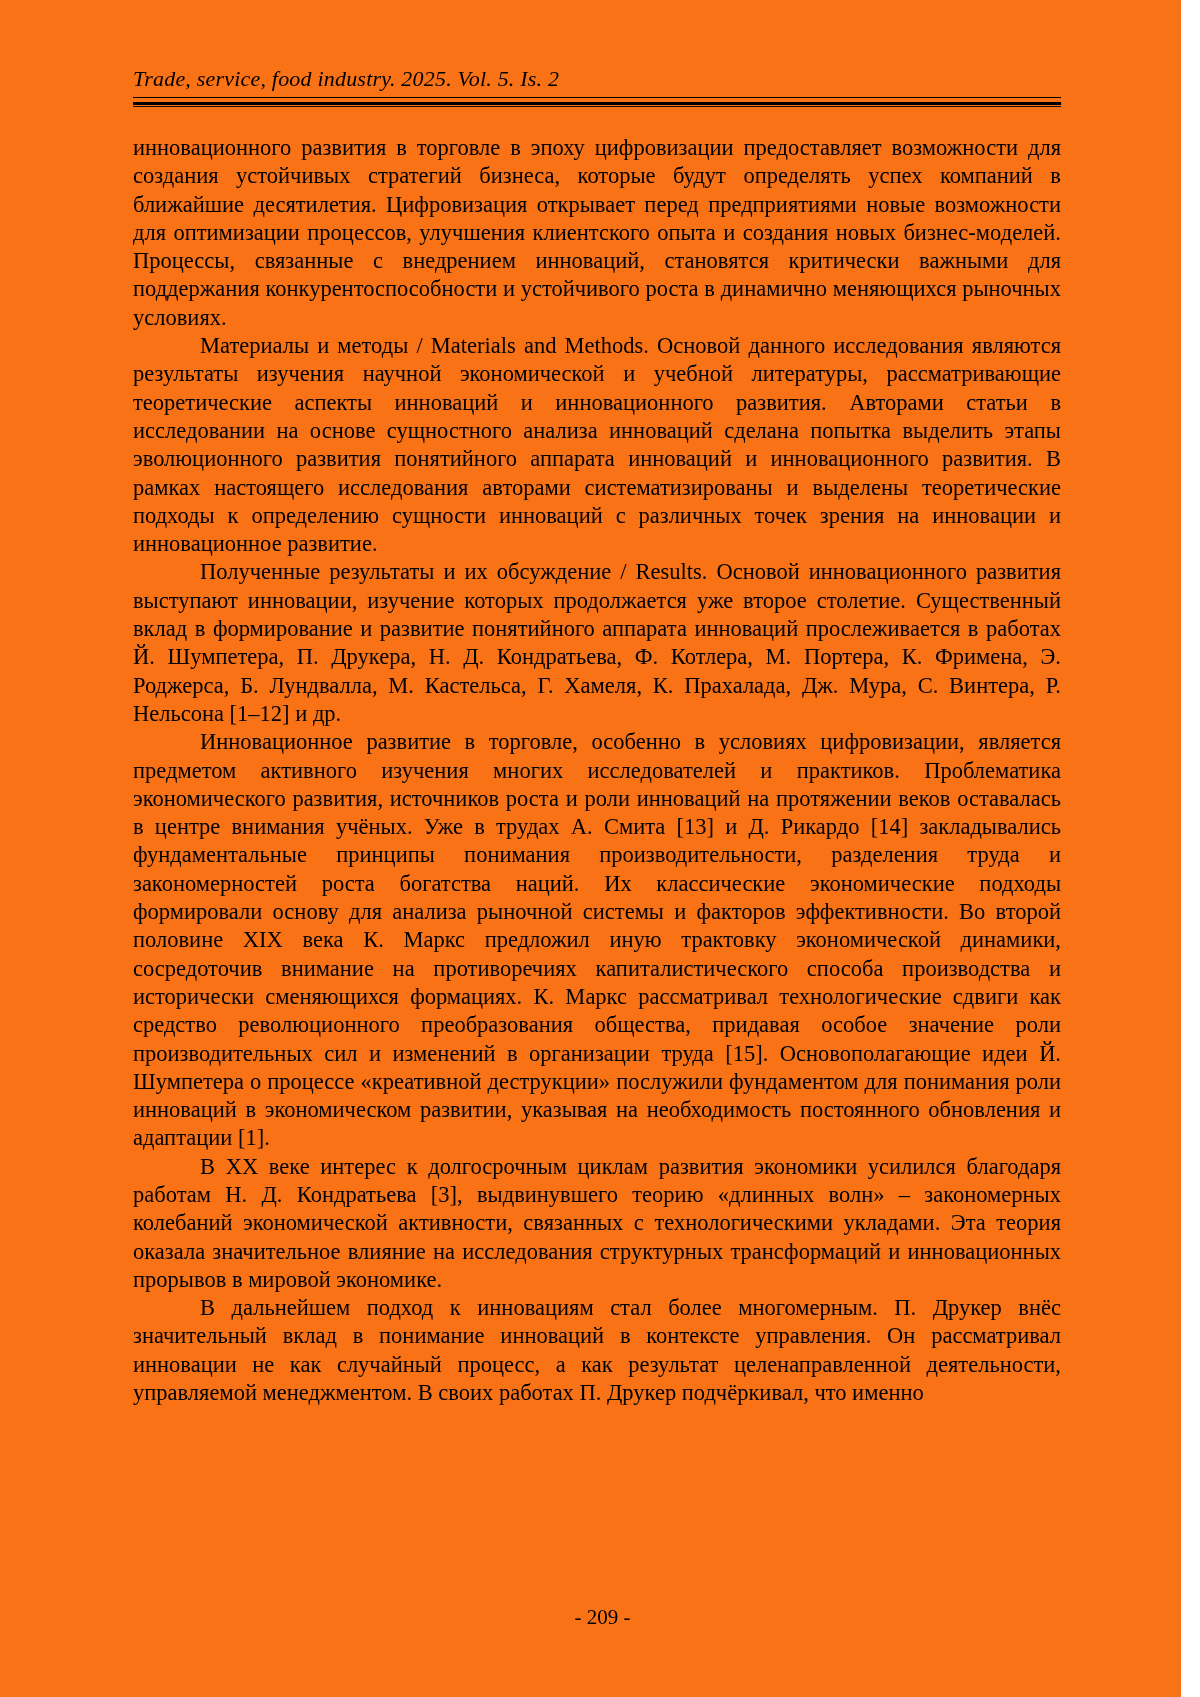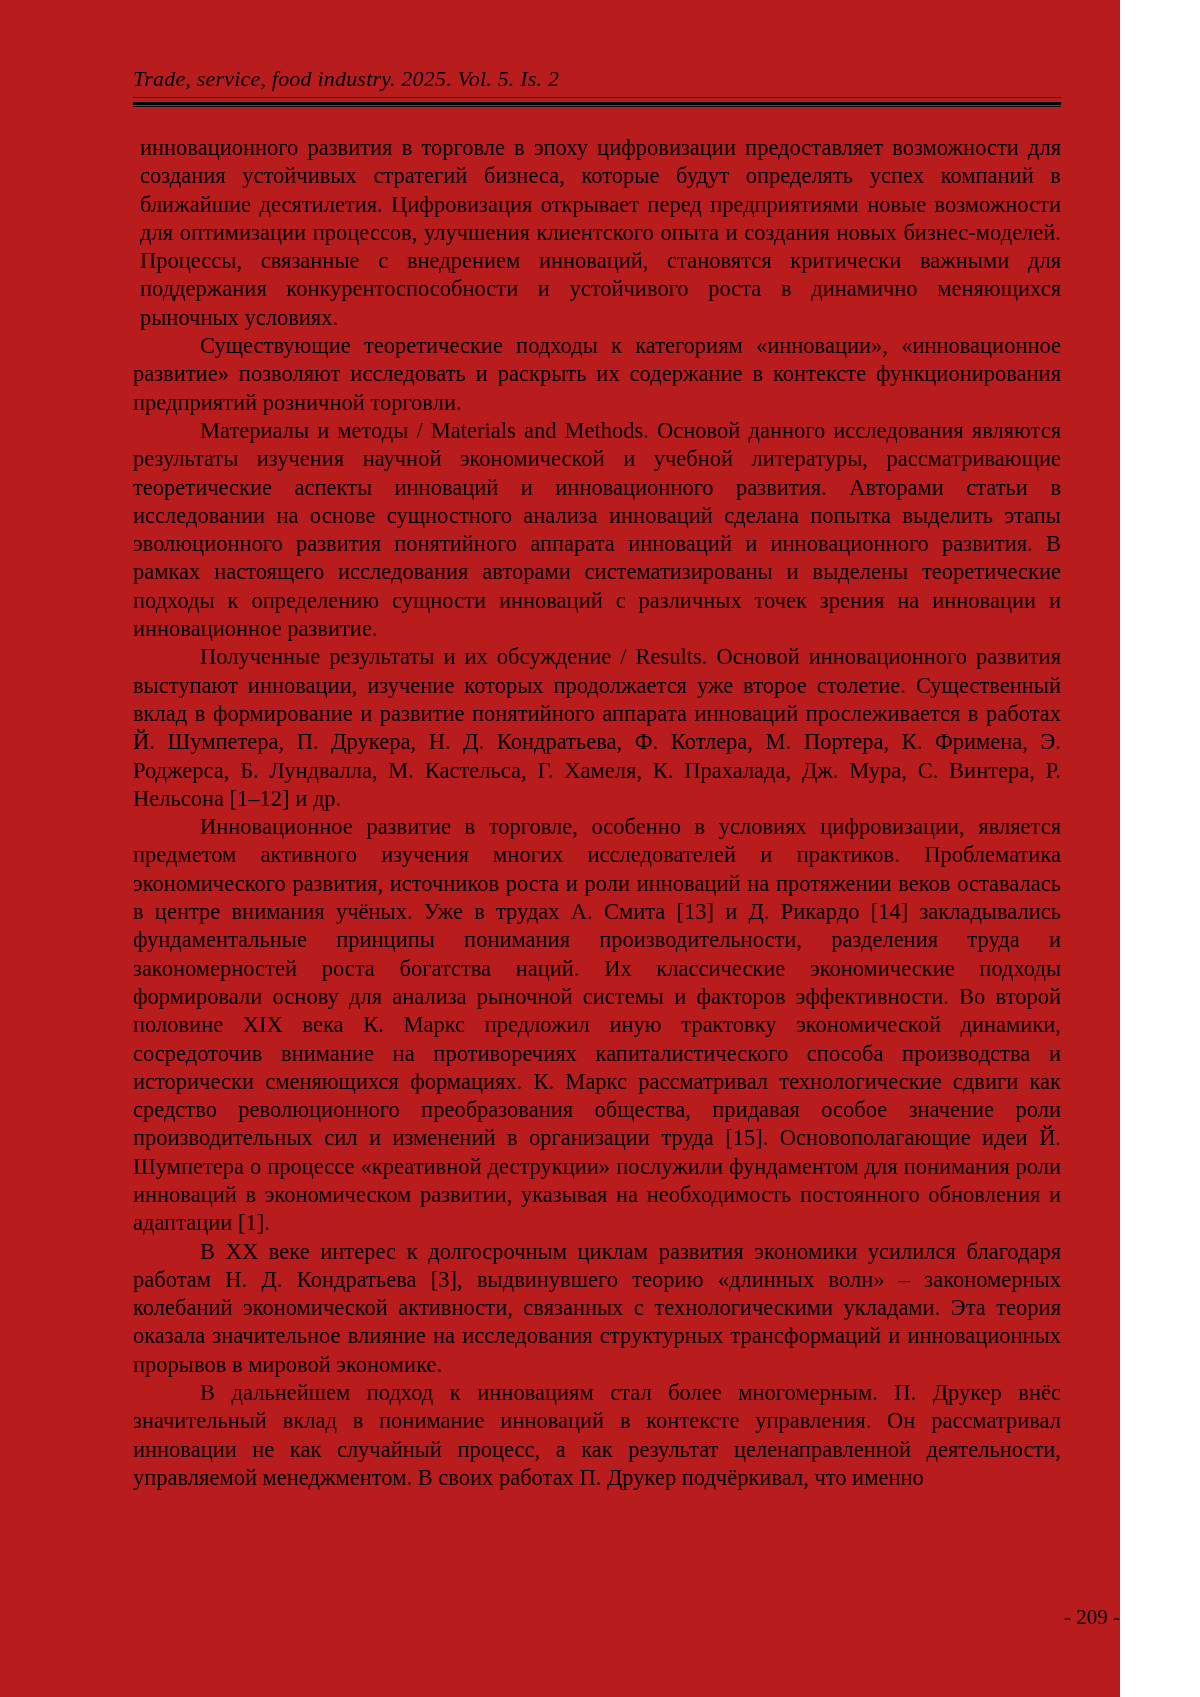--- a/index.html
+++ b/index.html
@@ -2,27 +2,26 @@
 <html lang="ru"><head>
 <meta charset="utf-8">
 <style>
   html, body {
     margin: 0;
     padding: 0;
     background: #ffffff;
   }
   .page {
     position: relative;
-    width: 1088px;
+    width: 1181px;
     height: 1697px;
-    background: #b91c1c;
+    background: #f97316;
     color: #000000;
     font-family: "Liberation Serif", serif;
     overflow: hidden;
-    padding-left: 32px;
   }
   .content {
     position: absolute;
     left: 133px;
     top: 66px;
     width: 928px;
   }
   .journal-header {
     font-style: italic;
     font-size: 22px;
@@ -43,50 +42,48 @@
     font-size: 22.5px;
     line-height: 28.3px;
     text-align: justify;
   }
   .para {
     margin: 0;
     text-indent: 67px;
   }
   .para.noindent {
     text-indent: 0;
-    margin-left: 7px;
   }
   .para b {
     font-weight: normal;
   }
   .page-footer {
     position: absolute;
-    left: 0;
+    left: 12px;
     bottom: 67px;
     width: 100%;
-    text-align: right;
+    text-align: center;
     font-size: 21px;
     color: #000000;
   }
 </style>
 </head>
 <body>
 
 <div class="page">
   <div class="content">
 
     <div class="journal-header">Trade, service, food industry. 2025. Vol. 5. Is. 2</div>
 
     <div class="thick-rule"></div>
 
     <div class="article-body">
 
       <p class="para noindent"><b></b><span>инновационного развития в торговле в эпоху цифровизации предоставляет возможности для создания устойчивых стратегий бизнеса, которые будут определять успех компаний в ближайшие десятилетия. Цифровизация открывает перед предприятиями новые возможности для оптимизации процессов, улучшения клиентского опыта и создания новых бизнес-моделей. Процессы, связанные с внедрением инноваций, становятся критически важными для поддержания конкурентоспособности и устойчивого роста в динамично меняющихся рыночных условиях.</span></p>
 
-      <p class="para"><b></b><span>Существующие теоретические подходы к категориям «инновации», «инновационное развитие» позволяют исследовать и раскрыть их содержание в контексте функционирования предприятий розничной торговли.</span></p>
 
       <p class="para"><b>Материалы и методы / Materials and Methods.</b><span> Основой данного исследования являются результаты изучения научной экономической и учебной литературы, рассматривающие теоретические аспекты инноваций и инновационного развития. Авторами статьи в исследовании на основе сущностного анализа инноваций сделана попытка выделить этапы эволюционного развития понятийного аппарата инноваций и инновационного развития. В рамках настоящего исследования авторами систематизированы и выделены теоретические подходы к определению сущности инноваций с различных точек зрения на инновации и инновационное развитие.</span></p>
 
       <p class="para"><b>Полученные результаты и их обсуждение / Results.</b><span> Основой инновационного развития выступают инновации, изучение которых продолжается уже второе столетие. Существенный вклад в формирование и развитие понятийного аппарата инноваций прослеживается в работах Й. Шумпетера, П. Друкера, Н. Д. Кондратьева, Ф. Котлера, М. Портера, К. Фримена, Э. Роджерса, Б. Лундвалла, М. Кастельса, Г. Хамеля, К. Прахалада, Дж. Мура, С. Винтера, Р. Нельсона [1–12] и др.</span></p>
 
       <p class="para"><b></b><span>Инновационное развитие в торговле, особенно в условиях цифровизации, является предметом активного изучения многих исследователей и практиков. Проблематика экономического развития, источников роста и роли инноваций на протяжении веков оставалась в центре внимания учёных. Уже в трудах А. Смита [13] и Д. Рикардо [14] закладывались фундаментальные принципы понимания производительности, разделения труда и закономерностей роста богатства наций. Их классические экономические подходы формировали основу для анализа рыночной системы и факторов эффективности. Во второй половине XIX века К. Маркс предложил иную трактовку экономической динамики, сосредоточив внимание на противоречиях капиталистического способа производства и исторически сменяющихся формациях. К. Маркс рассматривал технологические сдвиги как средство революционного преобразования общества, придавая особое значение роли производительных сил и изменений в организации труда [15]. Основополагающие идеи Й. Шумпетера о процессе «креативной деструкции» послужили фундаментом для понимания роли инноваций в экономическом развитии, указывая на необходимость постоянного обновления и адаптации [1].</span></p>
 
       <p class="para"><b></b><span>В XX веке интерес к долгосрочным циклам развития экономики усилился благодаря работам Н. Д. Кондратьева [3], выдвинувшего теорию «длинных волн» – закономерных колебаний экономической активности, связанных с технологическими укладами. Эта теория оказала значительное влияние на исследования структурных трансформаций и инновационных прорывов в мировой экономике.</span></p>
 
       <p class="para"><b></b><span>В дальнейшем подход к инновациям стал более многомерным. П. Друкер внёс значительный вклад в понимание инноваций в контексте управления. Он рассматривал инновации не как случайный процесс, а как результат целенаправленной деятельности, управляемой менеджментом. В своих работах П. Друкер подчёркивал, что именно</span></p>

